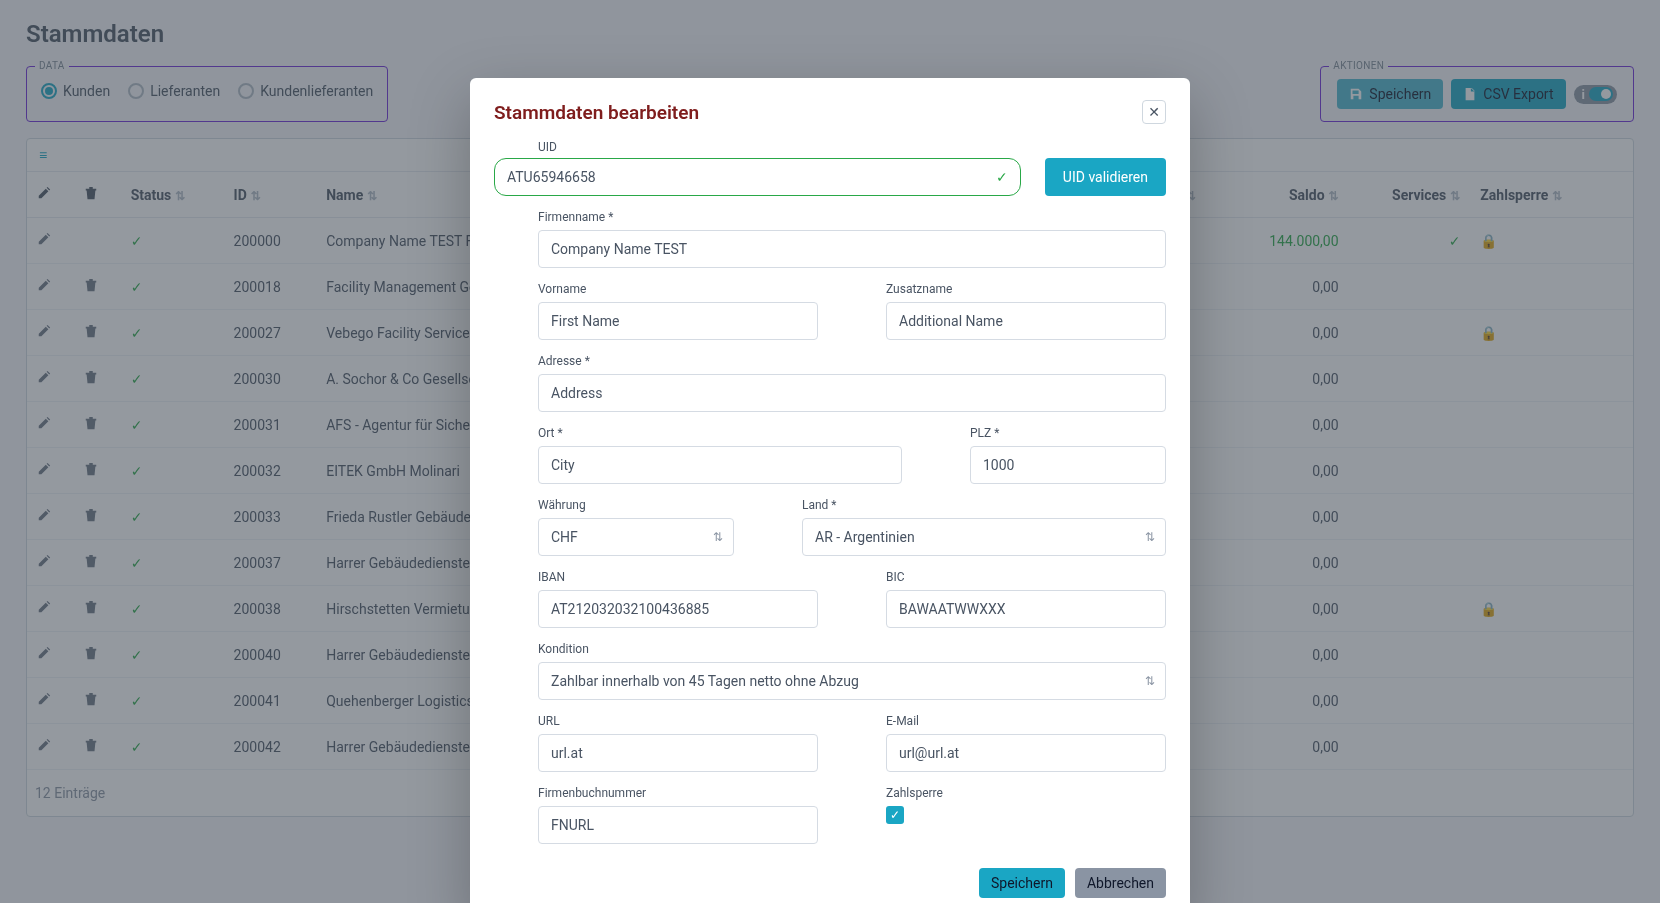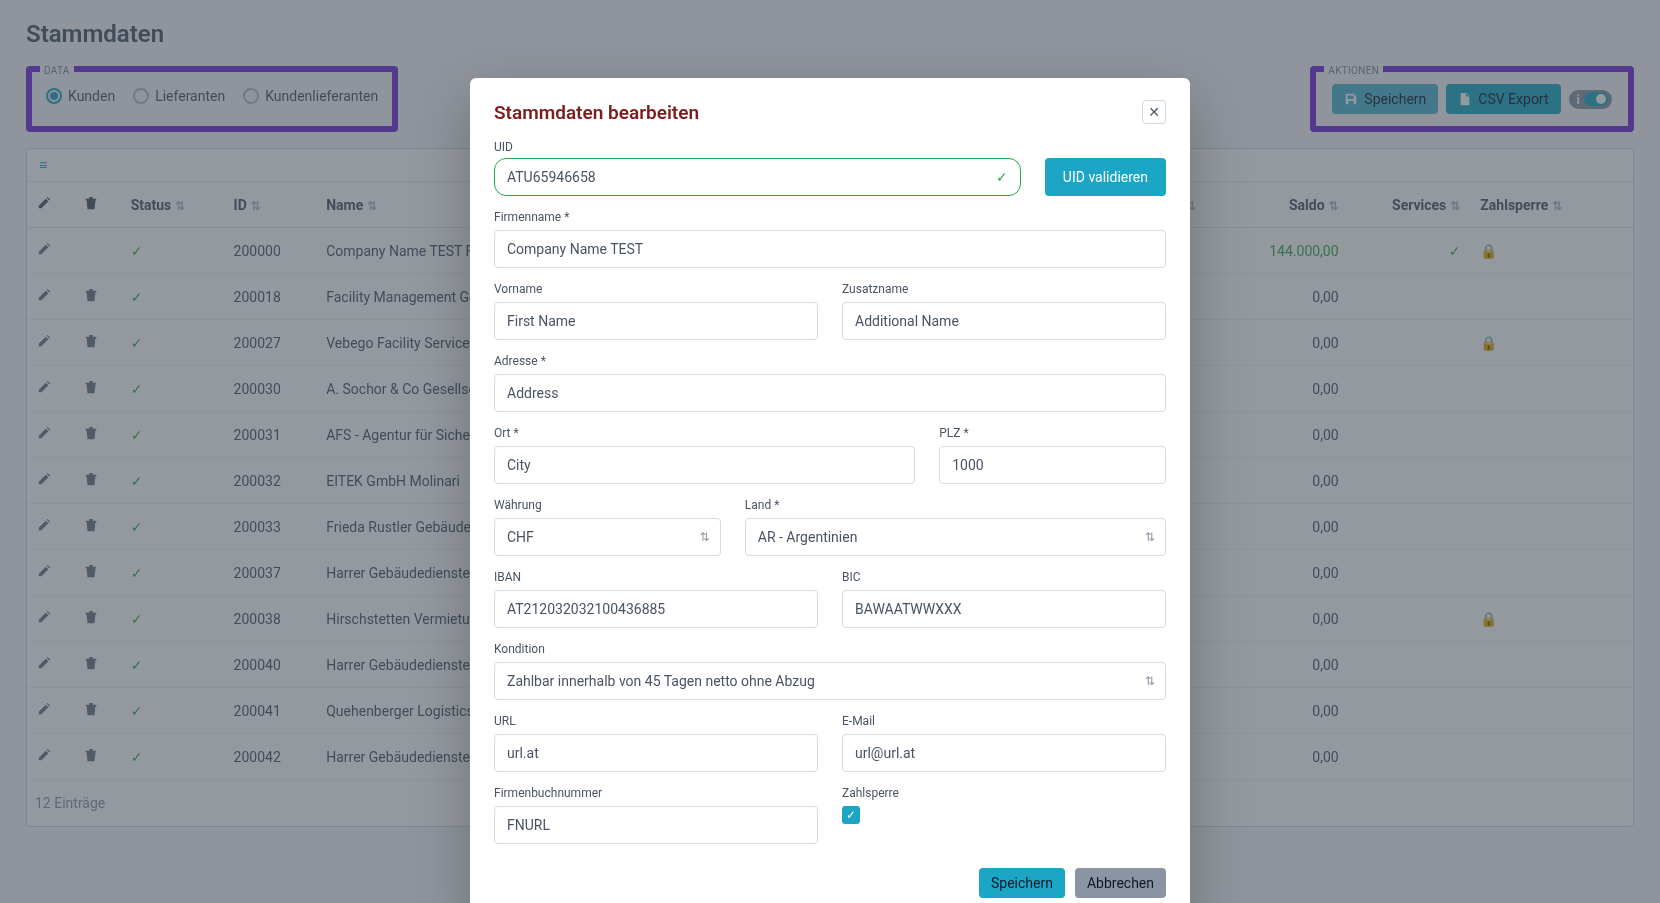--- a/index.html
+++ b/index.html
@@ -1,21 +1,21 @@
 <!DOCTYPE html>
 <html><head>
 <meta charset="utf-8">
 <style>
 * { box-sizing: border-box; margin: 0; padding: 0; font-family: -apple-system, BlinkMacSystemFont, "Segoe UI", Roboto, Helvetica, Arial, sans-serif; }
 body { background: #f5f5f5; color: #495463; font-size: 14px; }
 .scene { width: 1660px; height: 903px; position: relative; background: #f5f7fa; padding: 20px 26px; }
 .title { font-size: 24px; font-weight: 600; color: #495463; margin-bottom: 18px; }
 .panels { display: flex; justify-content: space-between; margin-bottom: 16px; }
 .panel {
-  border: 6px solid #6d28d9;
+  border: 1px solid #6d28d9;
   border-radius: 4px;
   padding: 10px 12px 10px 12px;
   position: relative;
 }
 .panel .legend {
   position: absolute;
   top: -7px;
   left: 8px;
   background: #f5f7fa;
   padding: 0 4px;
@@ -77,21 +77,21 @@
   box-shadow: 0 20px 60px rgba(0,0,0,.25);
   padding: 22px 24px 22px 24px;
 }
 .modal-head { display:flex; justify-content:space-between; align-items:center; margin-bottom: 16px;}
 .modal-head h2 { font-size:19px; font-weight:600; color:#7f1d1d;}
 .modal-close {
   width:24px; height:24px; border:1px solid #cfd7df; border-radius:4px;
   background:#fff; cursor:pointer; font-size:14px; line-height:1; color:#495463;
 }
 .f-row { display:flex; gap:24px; margin-bottom: 14px; }
-.field { flex:1; display:flex; flex-direction:column; gap:6px; }
+.field { flex:1; display:flex; flex-direction:column; gap:6px;margin-left:44px; }
 .lbl { font-size: 12px; color:#495463; }
 .field input, .field select, .select {
   width:100%; height:38px; padding:0 12px;
   border:1px solid #d5dbe3; border-radius:4px;
   font-size:14px; color:#495463; background:#fff;
 }
 .uid-row { display:flex; gap:24px; align-items:flex-end; margin-bottom:14px;}
 .uid-row .uid-box {
   flex:1; height:38px; border:1px solid #29a847; border-radius:12px;
   display:flex; align-items:center; padding:0 12px; justify-content:space-between;

